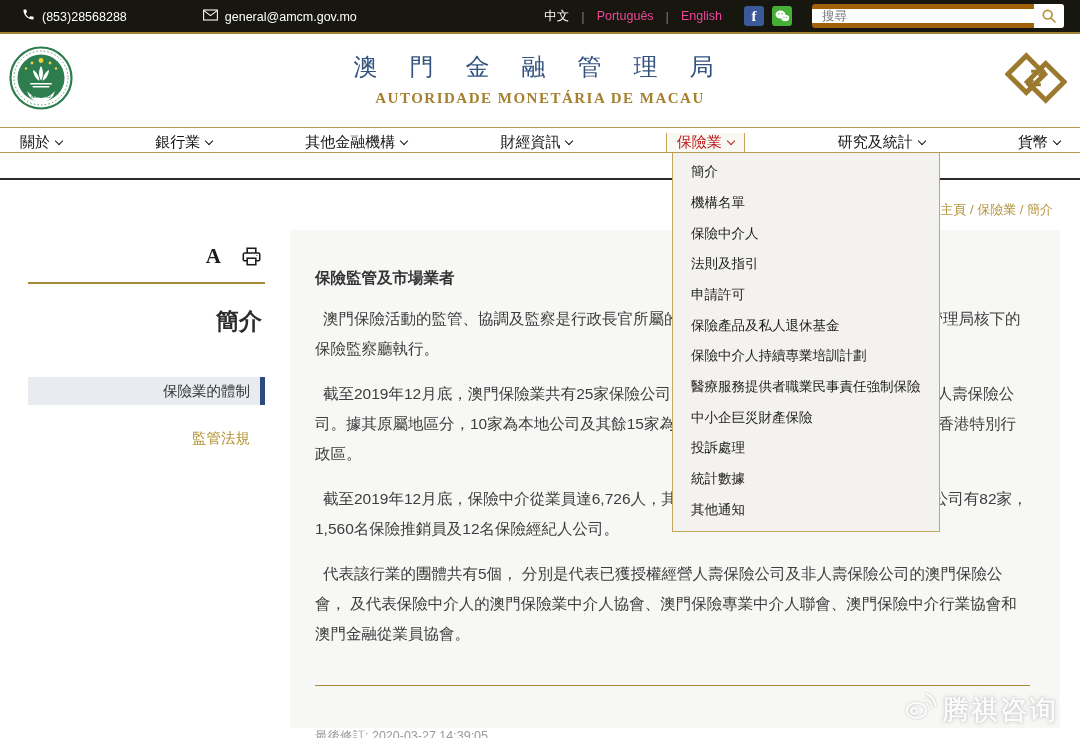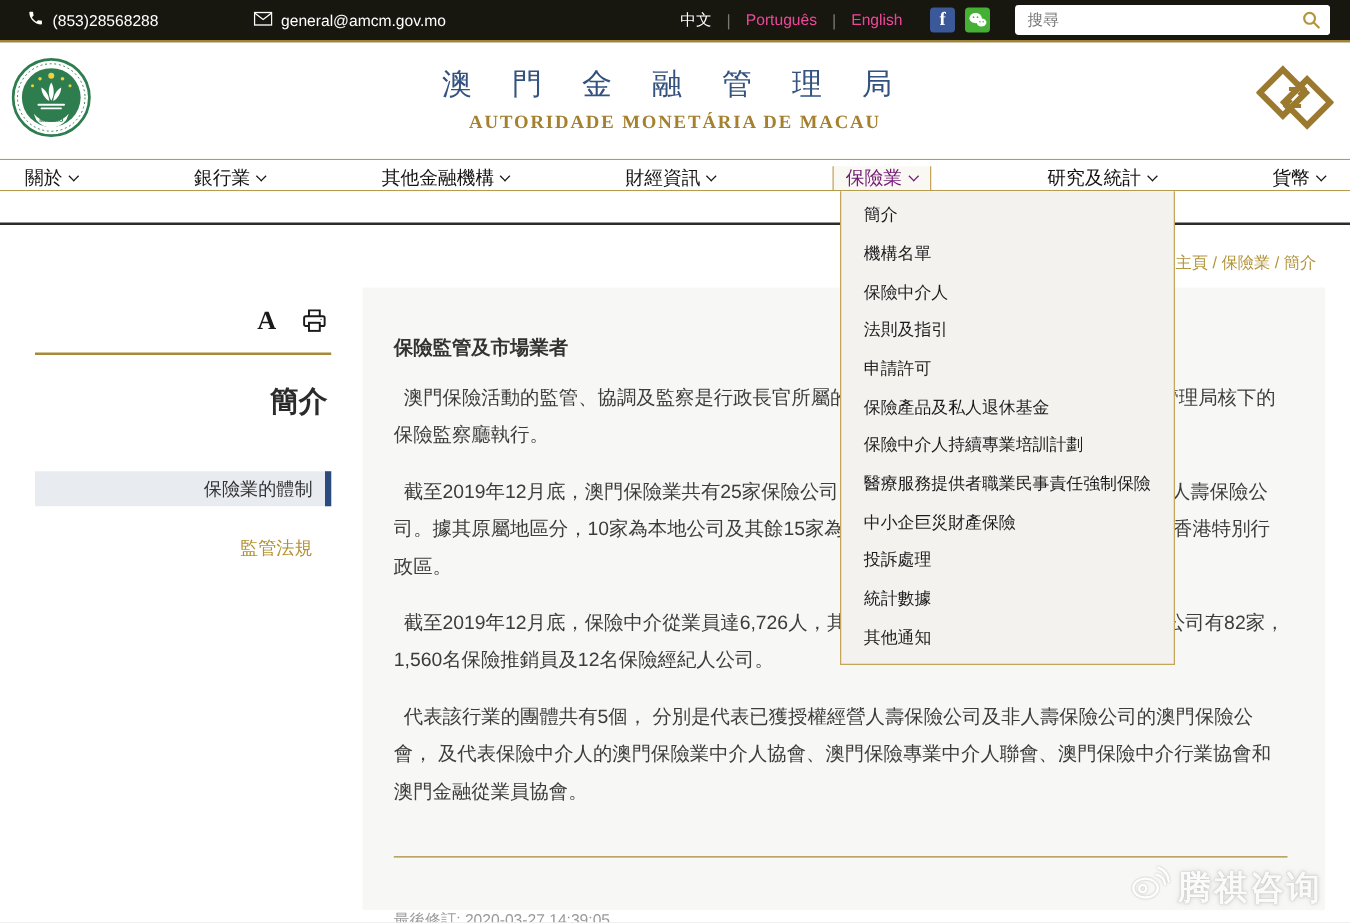--- a/index.html
+++ b/index.html
@@ -19,40 +19,40 @@
   .tb-group { display:flex; align-items:flex-end; gap:7px; }
   .tb-mail { margin-left:76px; }
   .tb-spacer { flex:1; }
   .tb-lang { display:flex; align-items:center; gap:12px; margin-right:22px;justify-content:center; }
   .tb-lang .sep { color:#7a7a72; font-size:13px; }
   .lang-link { color:#ec4899; cursor:pointer; }
   .lang-link.active { color:#ffffff; }
   .soc { width:20px; height:20px; border-radius:3px; display:flex; align-items:center; justify-content:center; cursor:pointer; }
   .soc.fb { background:#3b5998; color:#fff; font-family:"Liberation Serif",serif; font-weight:bold; font-size:15px; margin-right:8px; }
   .soc.wc { background:#45b035; margin-right:20px; }
-  .searchbox { width:252px; height:24px; background:#ffffff; border-radius:3px; display:flex; align-items:center; overflow:hidden; }
+  .searchbox { width:252px; height:24px; background:#a16207; border-radius:3px; display:flex; align-items:center; overflow:hidden; }
   .searchbox input { flex:1; border:none; outline:none; font-size:12.5px; padding:0 8px 0 10px; color:#333; font-family:inherit; }
   .searchbox .mag { width:30px; height:24px; display:flex; align-items:center; justify-content:center; cursor:pointer; background:#fff; border:none; padding:0; }
 
   
   .header { position:relative; height:93px; background:#fff; }
   .gov-logo { position:absolute; left:9px; top:12px; width:64px; height:64px; }
   .header-center { position:absolute; left:50%; top:17px; transform:translateX(-50%); text-align:center; white-space:nowrap; }
   .title-zh { font-family:"Liberation Serif", serif; font-size:24px; color:#33527f; letter-spacing:13px; }
   .title-pt { font-family:"Liberation Serif", serif; font-size:15px; font-weight:bold; color:#a5802e; letter-spacing:1.5px; margin-top:7px; }
   .amcm-logo { position:absolute; right:13px; top:13px; width:62px; height:62px; }
 
   
   .navbar {
     height:26px; border-top:1px solid #b59b4e; border-bottom:1px solid #b59b4e;
     display:flex; align-items:flex-end; justify-content:space-between;
     padding:0 20px; font-size:15px; color:#141414; background:#fff;
   }
   .nav-item { display:flex; align-items:center; gap:6px; cursor:pointer; }
-  .nav-item.active { color:#701a75; background:#faf8f3; border-left:1px solid #c3a65b; border-right:1px solid #c3a65b; padding:0 10px; }
+  .nav-item.active { color:#b91c1c; background:#faf8f3; border-left:1px solid #c3a65b; border-right:1px solid #c3a65b; padding:0 10px; }
   .chev { width:6px; height:6px; border-right:1.5px solid currentColor; border-bottom:1.5px solid currentColor; transform:rotate(45deg); margin-top:-3px; }
 
   .subline { height:27px; background:#fff; border-bottom:2px solid #2e2c28; }
 
   .crumbrow { height:50px; background:#fff; text-align:right; padding:21px 27px 0 0; font-size:13px; color:#b3953d; }
 
   
   .main { display:flex; height:498px; background:#fff; }
   .sidebar { width:290px; background:#fff; padding-top:10px; }
   .side-inner { margin-left:28px; width:237px; }

